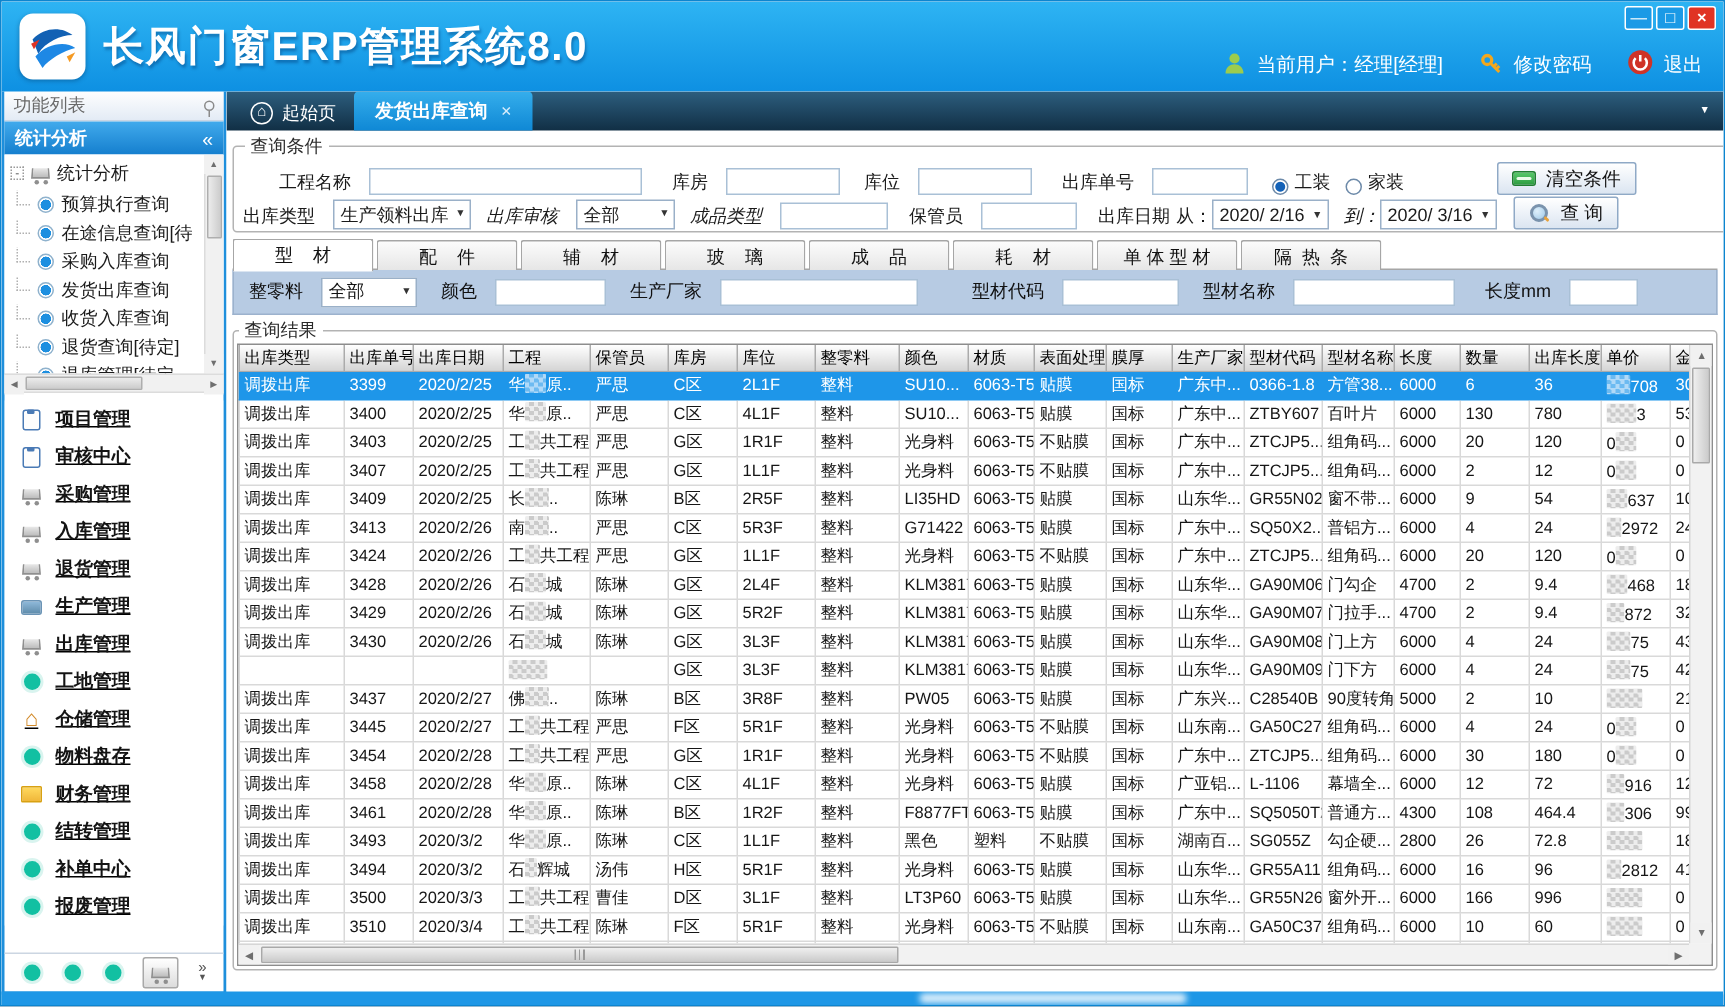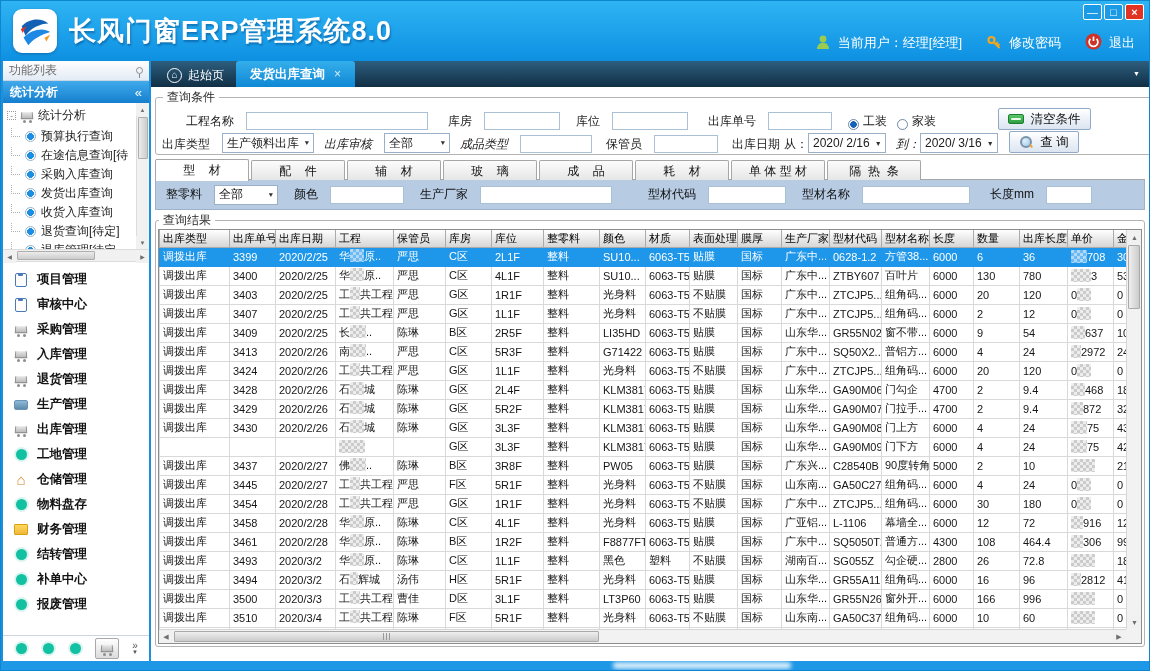--- a/index.html
+++ b/index.html
@@ -32,21 +32,21 @@
   .expander{width:9px;height:9px;border:1px dotted #9a9a9a;display:inline-flex;align-items:center;justify-content:center;font-size:8px;color:#555;line-height:1;flex:none;}
   .tree-item{height:19px;display:flex;align-items:center;gap:5px;padding-left:22px;position:relative;white-space:nowrap;overflow:hidden;}
   .tree-item::before{content:"";position:absolute;left:8px;top:-10px;bottom:9px;border-left:1px dotted #b0b0b0;}
   .tree-item::after{content:"";position:absolute;left:8px;top:9px;width:9px;border-top:1px dotted #b0b0b0;}
   .bullet{width:11px;height:11px;border-radius:50%;border:1px solid #8fb2cd;background:radial-gradient(circle,#1d8fe0 0 54%,#fff 56%);flex:none;}
   .tvscroll{position:absolute;right:0;top:0;bottom:0;width:13px;background:#f1f1f1;border-left:1px solid #dcdcdc;}
   .thscroll{height:13px;background:#f1f1f1;border-top:1px solid #dcdcdc;border-bottom:1px solid #dcdcdc;position:relative;}
   .sb-arrow{position:absolute;width:13px;height:13px;display:flex;align-items:center;justify-content:center;font-size:6px;color:#6f6f6f;background:#f1f1f1;}
   .vthumb-s{position:absolute;left:1px;right:1px;top:14px;height:42px;background:linear-gradient(90deg,#ececec,#cccccc);border:1px solid #aeaeae;border-radius:1px;}
   .hthumb-s{position:absolute;top:1px;bottom:1px;left:14px;width:78px;background:linear-gradient(#ececec,#cccccc);border:1px solid #aeaeae;border-radius:1px;}
-  .menu{flex:1;padding-top:5px;overflow:hidden;}
+  .menu{flex:1;padding-top:5px;overflow:hidden;text-decoration:underline;}
   .menu-item{height:25px;display:flex;align-items:center;gap:9px;padding-left:11px;font-size:12.5px;font-weight:bold;color:#141414;background:#fff;}
   .mi{width:14px;height:14px;display:inline-flex;align-items:center;justify-content:center;flex:none;position:relative;}
   .ic-circle::before{content:"";width:11px;height:11px;border-radius:50%;background:#12c0a2;box-shadow:0 0 0 2px #d9f4ef;}
   .ic-cart::before{content:"";position:absolute;left:1px;top:3px;width:10px;height:6px;border:1px solid #8f8f8f;border-top:none;background:linear-gradient(#e8e8e8,#bdbdbd);transform:perspective(12px) rotateX(10deg);}
   .ic-cart::after{content:"";position:absolute;left:3px;bottom:0;width:3px;height:3px;border-radius:50%;background:#8f8f8f;box-shadow:6px 0 0 #8f8f8f;}
   .ic-clip::before{content:"";width:10px;height:12px;border:1px solid #4a7ab5;border-radius:2px;background:#fdfdfd;}
   .ic-clip::after{content:"";position:absolute;top:0;left:4px;width:5px;height:3px;background:#4a7ab5;border-radius:1px;}
   .ic-machine::before{content:"";width:13px;height:8px;background:linear-gradient(#8fb9da,#5f8cab);border:1px solid #6a93b5;border-radius:2px;}
   .ic-home{color:#d28a2a;font-size:15px;line-height:13px;}
   .ic-folder::before{content:"";width:12px;height:9px;background:linear-gradient(#ffd95e,#f0b73a);border:1px solid #d8a112;border-radius:1px;}
@@ -450,21 +450,21 @@
                     <td>华<span class="mosaic" style="width:14px"></span>原..</td>
                     <td>严思</td>
                     <td>C区</td>
                     <td>2L1F</td>
                     <td>整料</td>
                     <td>SU10...</td>
                     <td>6063-T5</td>
                     <td>贴膜</td>
                     <td>国标</td>
                     <td>广东中...</td>
-                    <td>0628-1.2</td>
+                    <td>0366-1.8</td>
                     <td>方管38...</td>
                     <td>6000</td>
                     <td>6</td>
                     <td>36</td>
                     <td><span class="mosaic" style="width:16px"></span>708</td>
                     <td>306</td>
                   </tr>
                   <tr class="">
                     <td>调拨出库</td>
                     <td>3400</td>

